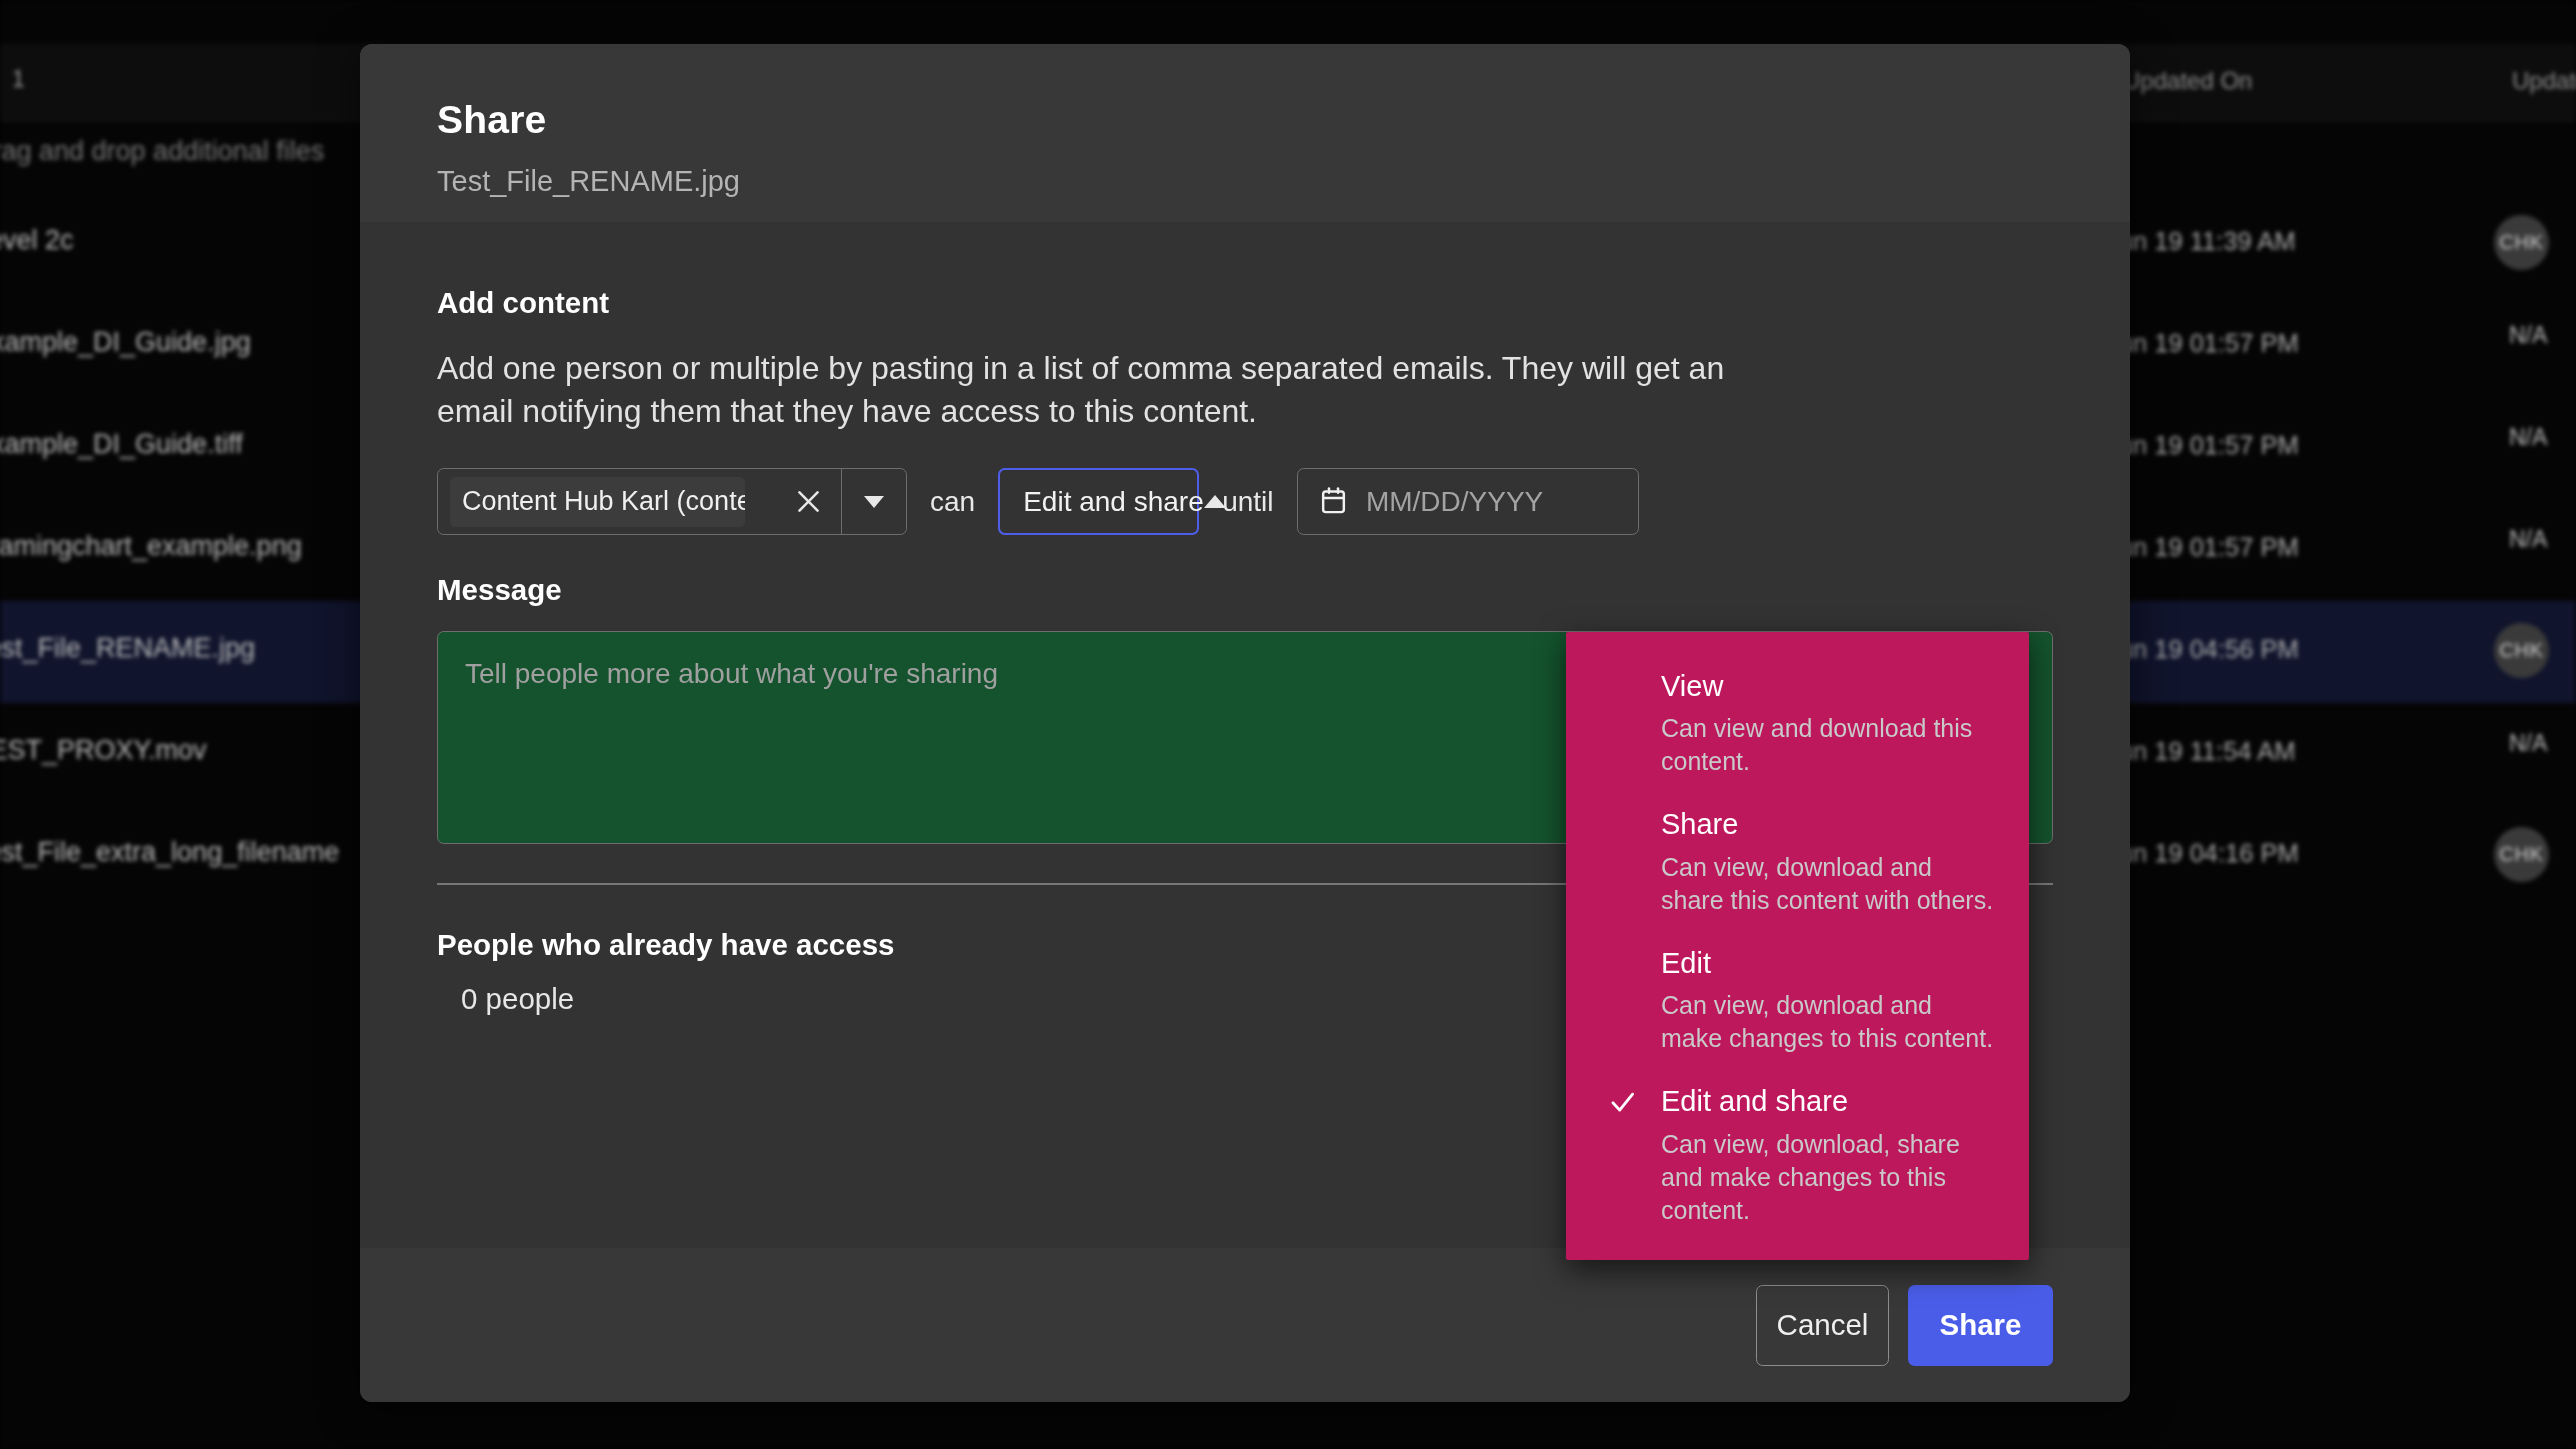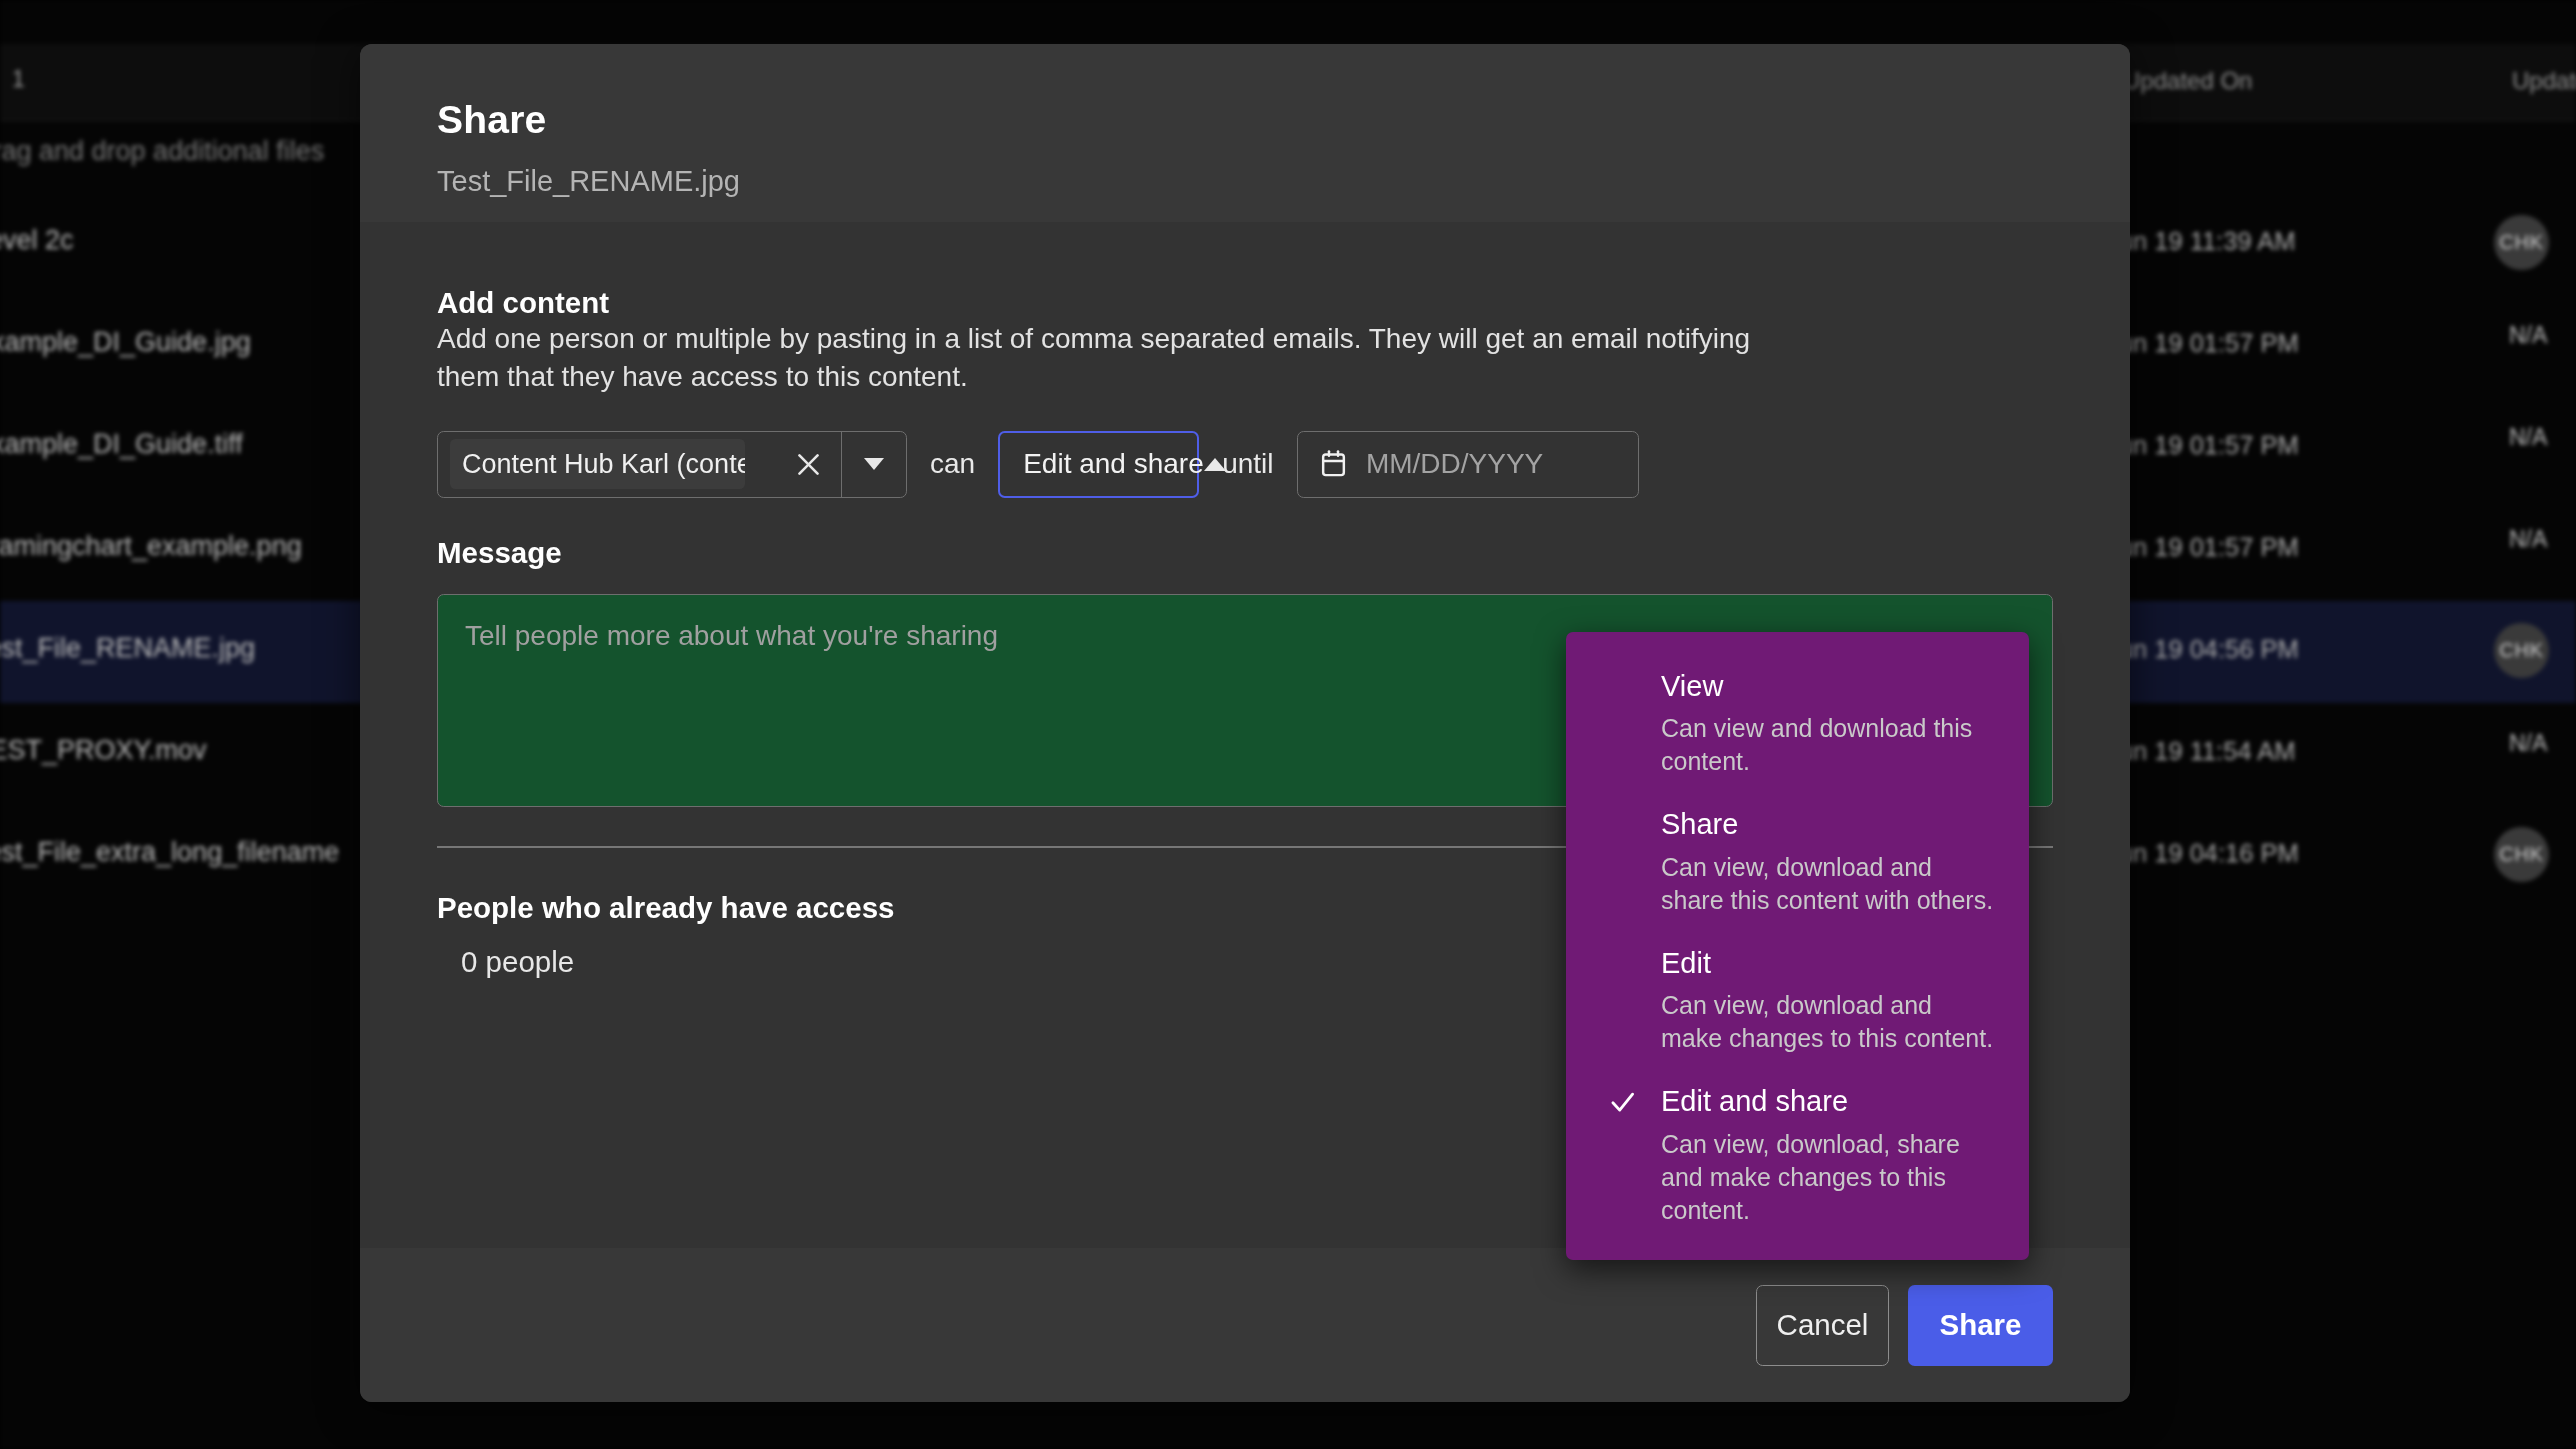--- a/index.html
+++ b/index.html
@@ -88,21 +88,22 @@
     position: relative;
     height: 1026px;
     padding: 0 77px;
     background: #333333;
   }
   .section-title {
     color: #ffffff; font-size: 29.5px; font-weight: bold;
   }
   #add-people-title { padding-top: 64px; }
   #add-people-desc {
-    color: #e2e2e2; font-size: 28px; line-height: 1.35;
+    margin-top: 27px;
+    color: #e2e2e2; font-size: 32px; line-height: 1.35;
     max-width: 1318px;
   }
 
   
   #recipient-row {
     display: flex; align-items: center;
     margin-top: 35px;
   }
   #people-picker {
     display: flex; align-items: center;
@@ -164,22 +165,22 @@
     display: flex; align-items: center; padding: 1px 20px;
     background: #333333;
   }
   #date-placeholder { color: #a3a3a3; font-size: 28px; margin-left: 17.4px; }
 
   
   #permission-menu {
     position: absolute;
     left: 1206px; top: 588px;
     width: 463px;
-    background: #701a75;
-    border-radius: 7px;
+    background: #be185d;
+    border-radius: 2px;
     padding: 23px 0 17.4px 0;
     box-shadow: 0 9.4px 29.5px rgba(0,0,0,.6);
     z-index: 40;
   }
   .perm-item {
     position: relative;
     padding: 14.8px 35px 14.8px 95px;
   }
   .perm-check {
     position: absolute; left: 42px; top: 17.4px;

